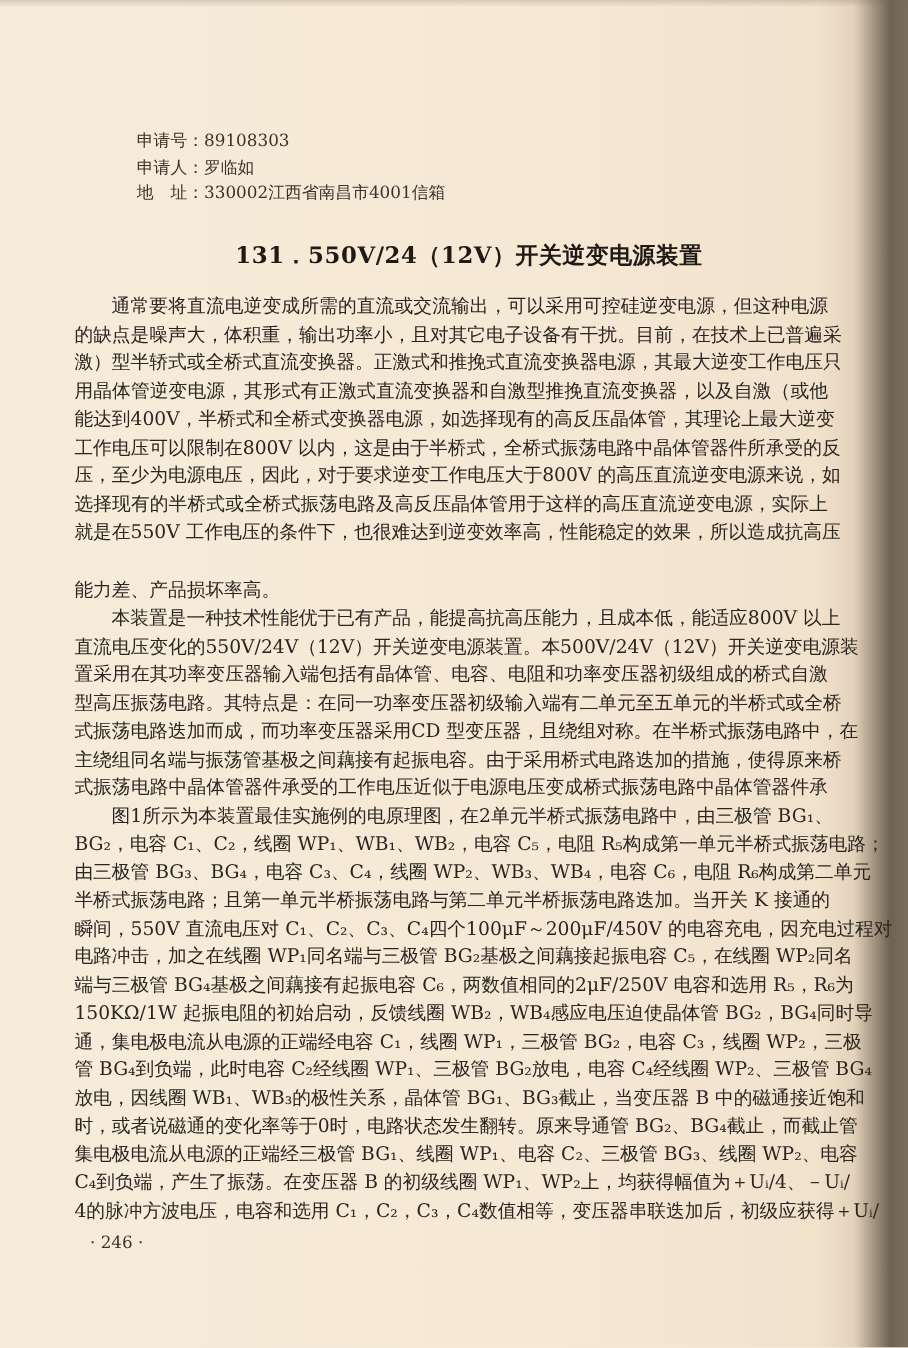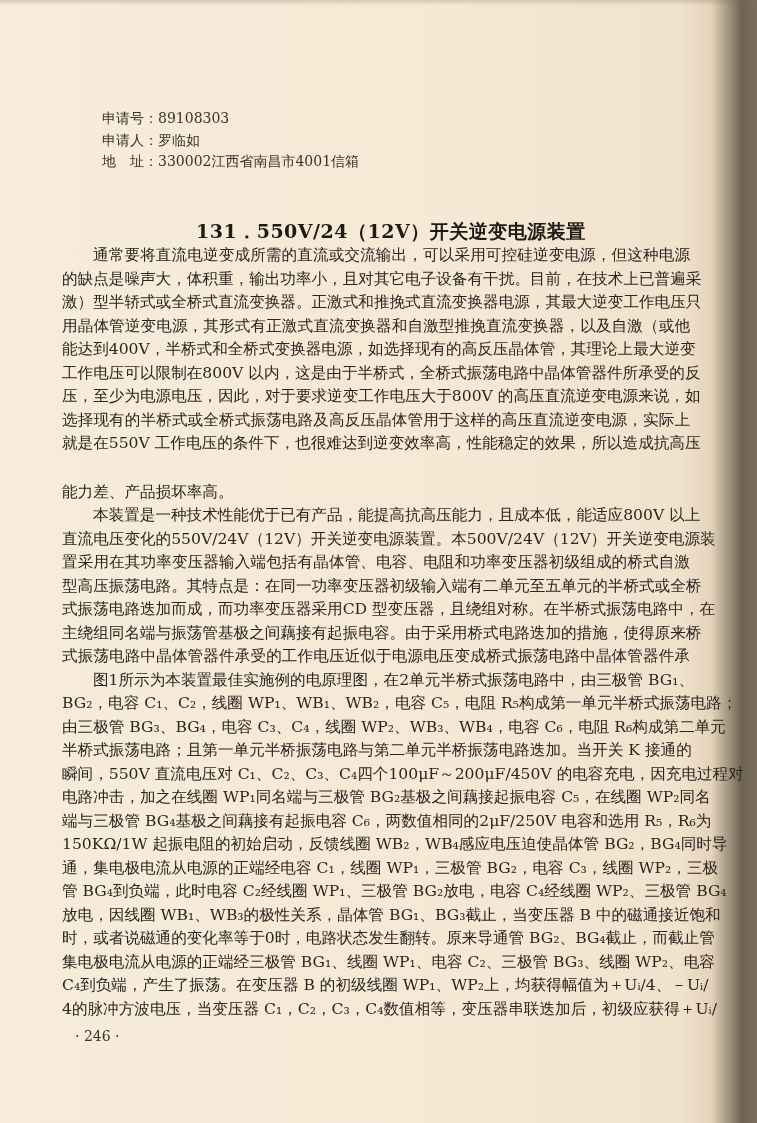--- a/index.html
+++ b/index.html
@@ -10,28 +10,27 @@
     color: #2a2520;
   }
   .page-bg {
     position: absolute; left: 0; top: 0; width: 757px; height: 1123px;
     background: linear-gradient(90deg, #f7ecda 0%, #f5e8d5 60%, #f1e2cc 90%, #e4d3bb 94%, #9a8c78 96.5%, #6e6454 98%, #7a6e5e 100%);
   }
   .top-shade {
     position: absolute; left: 0; top: 0; width: 757px; height: 6px;
     background: linear-gradient(180deg, rgba(120,105,85,0.25), rgba(120,105,85,0));
   }
-  .meta { position: absolute; left: 102px; top: 108px; font-size: 14px; line-height: 21.5px; color: #3a332b; }
+  .meta { position: absolute; left: 114px; top: 108px; font-size: 14px; line-height: 21.5px; color: #3a332b; }
   .meta-row { white-space: nowrap; }
   .meta-label { display: inline-block; }
   .title {
     position: absolute; left: 196px; top: 200px; font-size: 19px; font-weight: bold;
     white-space: nowrap; color: #1f1a15; letter-spacing: 0.5px;
     font-family: "DejaVu Serif", "Liberation Serif", serif;
-    margin-top: 19px;
   }
   .body-text {
     position: absolute; left: 62px; top: 244px; width: 628px;
     font-size: 15.6px; line-height: 23.5px; color: #2a2520;
   }
   .line { white-space: nowrap; overflow: visible; height: 23.5px; text-align: justify; text-align-last: justify; }
   .line.last { text-align-last: left; margin-top: 25px; }
   .indent { padding-left: 31px; }
   .page-number {
     position: absolute; left: 75px; top: 1028px; font-size: 14px; color: #3a332b; white-space: nowrap;
@@ -90,17 +89,17 @@
     <div class="line">瞬间，550V 直流电压对 C₁、C₂、C₃、C₄四个100μF～200μF/450V 的电容充电，因充电过程对</div>
     <div class="line">电路冲击，加之在线圈 WP₁同名端与三极管 BG₂基极之间藕接起振电容 C₅，在线圈 WP₂同名</div>
     <div class="line">端与三极管 BG₄基极之间藕接有起振电容 C₆，两数值相同的2μF/250V 电容和选用 R₅，R₆为</div>
     <div class="line">150KΩ/1W 起振电阻的初始启动，反馈线圈 WB₂，WB₄感应电压迫使晶体管 BG₂，BG₄同时导</div>
     <div class="line">通，集电极电流从电源的正端经电容 C₁，线圈 WP₁，三极管 BG₂，电容 C₃，线圈 WP₂，三极</div>
     <div class="line">管 BG₄到负端，此时电容 C₂经线圈 WP₁、三极管 BG₂放电，电容 C₄经线圈 WP₂、三极管 BG₄</div>
     <div class="line">放电，因线圈 WB₁、WB₃的极性关系，晶体管 BG₁、BG₃截止，当变压器 B 中的磁通接近饱和</div>
     <div class="line">时，或者说磁通的变化率等于0时，电路状态发生翻转。原来导通管 BG₂、BG₄截止，而截止管</div>
     <div class="line">集电极电流从电源的正端经三极管 BG₁、线圈 WP₁、电容 C₂、三极管 BG₃、线圈 WP₂、电容</div>
     <div class="line">C₄到负端，产生了振荡。在变压器 B 的初级线圈 WP₁、WP₂上，均获得幅值为＋Uᵢ/4、－Uᵢ/</div>
-    <div class="line">4的脉冲方波电压，当变压器 C₁，C₂，C₃，C₄数值相等，变压器串联迭加后，初级应获得＋Uᵢ/</div>
+    <div class="line">4的脉冲方波电压，电容和选用 C₁，C₂，C₃，C₄数值相等，变压器串联迭加后，初级应获得＋Uᵢ/</div>
   </div>
 </div>
 
 <div class="page-number">· 246 ·</div>
 
 </body></html>

